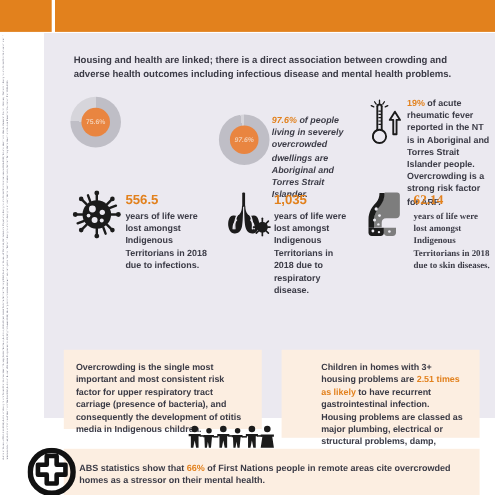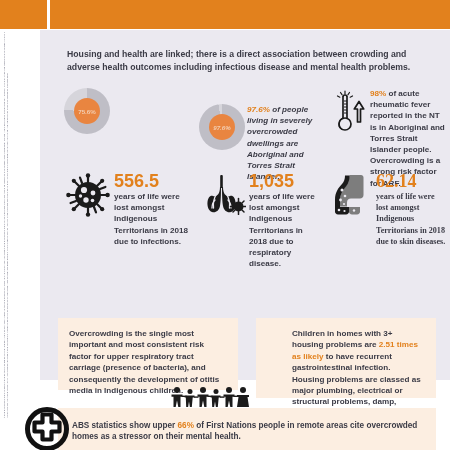--- a/index.html
+++ b/index.html
@@ -93,21 +93,21 @@
   .stat-text {
     font-size: 8.1px;
     line-height: 11.2px;
     color: #3b3b46;
     font-weight: bold;
   }
   .hl { color: #e2811d; }
   .bignum {
     display: block;
     color: #e2811d;
-    font-size: 18px;
+    font-size: 12px;
     line-height: 17px;
     font-weight: bold;
     margin-bottom: 1px;
   }
 
   
   .donut {
     position: relative;
     width: 46px; height: 46px;
     border-radius: 50%;
@@ -219,21 +219,21 @@
               <path d="M11 9 a2 2 0 0 1 4 0"></path>
               <circle cx="13" cy="36" r="6"></circle>
               <path d="M11 30 a6.5 6.5 0 0 0 -1 11.5" stroke-width="1.2"></path>
               <path d="M15 13 h-3 M15 16 h-3 M15 19 h-3 M15 22 h-3 M15 25 h-3" stroke-width="1.1"></path>
               <path d="M13 3 v3 M8.5 4.5 l1.5 2.2 M17.5 4.5 l-1.5 2.2 M5.5 8 l2.3 1.2 M20.5 8 l-2.3 1.2" stroke-width="1.2" stroke-linecap="round"></path>
             </g>
             <path d="M25.5 34 V21 h-3.2 L27 13.5 L31.7 21 h-3.2 V34 Z" fill="none" stroke="#1b1b1b" stroke-width="1.7" stroke-linejoin="round"></path>
           </svg>
         </div>
         <div class="stat-text" style="width:76px;">
-          <span class="hl">98%</span><span> of acute rheumatic fever reported in the NT is in Aboriginal and Torres Strait Islander people. Overcrowding is a strong risk factor for ARF.</span>
+          <span class="hl">19%</span><span> of acute rheumatic fever reported in the NT is in Aboriginal and Torres Strait Islander people. Overcrowding is a strong risk factor for ARF.</span>
         </div>
       </div>
     </div>
 
     <div class="row-b">
 
       <div class="cell" style="left:22px; top:0; width:132px;">
         <div class="icon-box" style="width:52px;">
           <svg width="44" height="44" viewBox="0 0 44 44" aria-hidden="true">
             <g fill="#1b1b1b">
@@ -374,16 +374,16 @@
   </div>
 
   <div class="bottom-strip"></div>
   <div class="cross-badge">
     <svg width="44" height="44" viewBox="0 0 44 44" aria-hidden="true">
       <circle cx="22" cy="22" r="19.5" fill="none" stroke="#111111" stroke-width="5"></circle>
       <path d="M17.5 7.5 h9 v8 h8 v9 h-8 v8 h-9 v-8 h-8 v-9 h8 Z" fill="#ffffff" stroke="#111111" stroke-width="4.2" stroke-linejoin="round"></path>
     </svg>
   </div>
   <div class="bottom-text">
-    <span>ABS statistics show upper </span><span class="hl">66%</span><span> of First Nations people in remote areas cite overcrowded homes as a stressor on their mental health.</span>
+    <span>ABS statistics show that </span><span class="hl">66%</span><span> of First Nations people in remote areas cite overcrowded homes as a stressor on their mental health.</span>
   </div>
 
 </div>
 
 </body></html>

